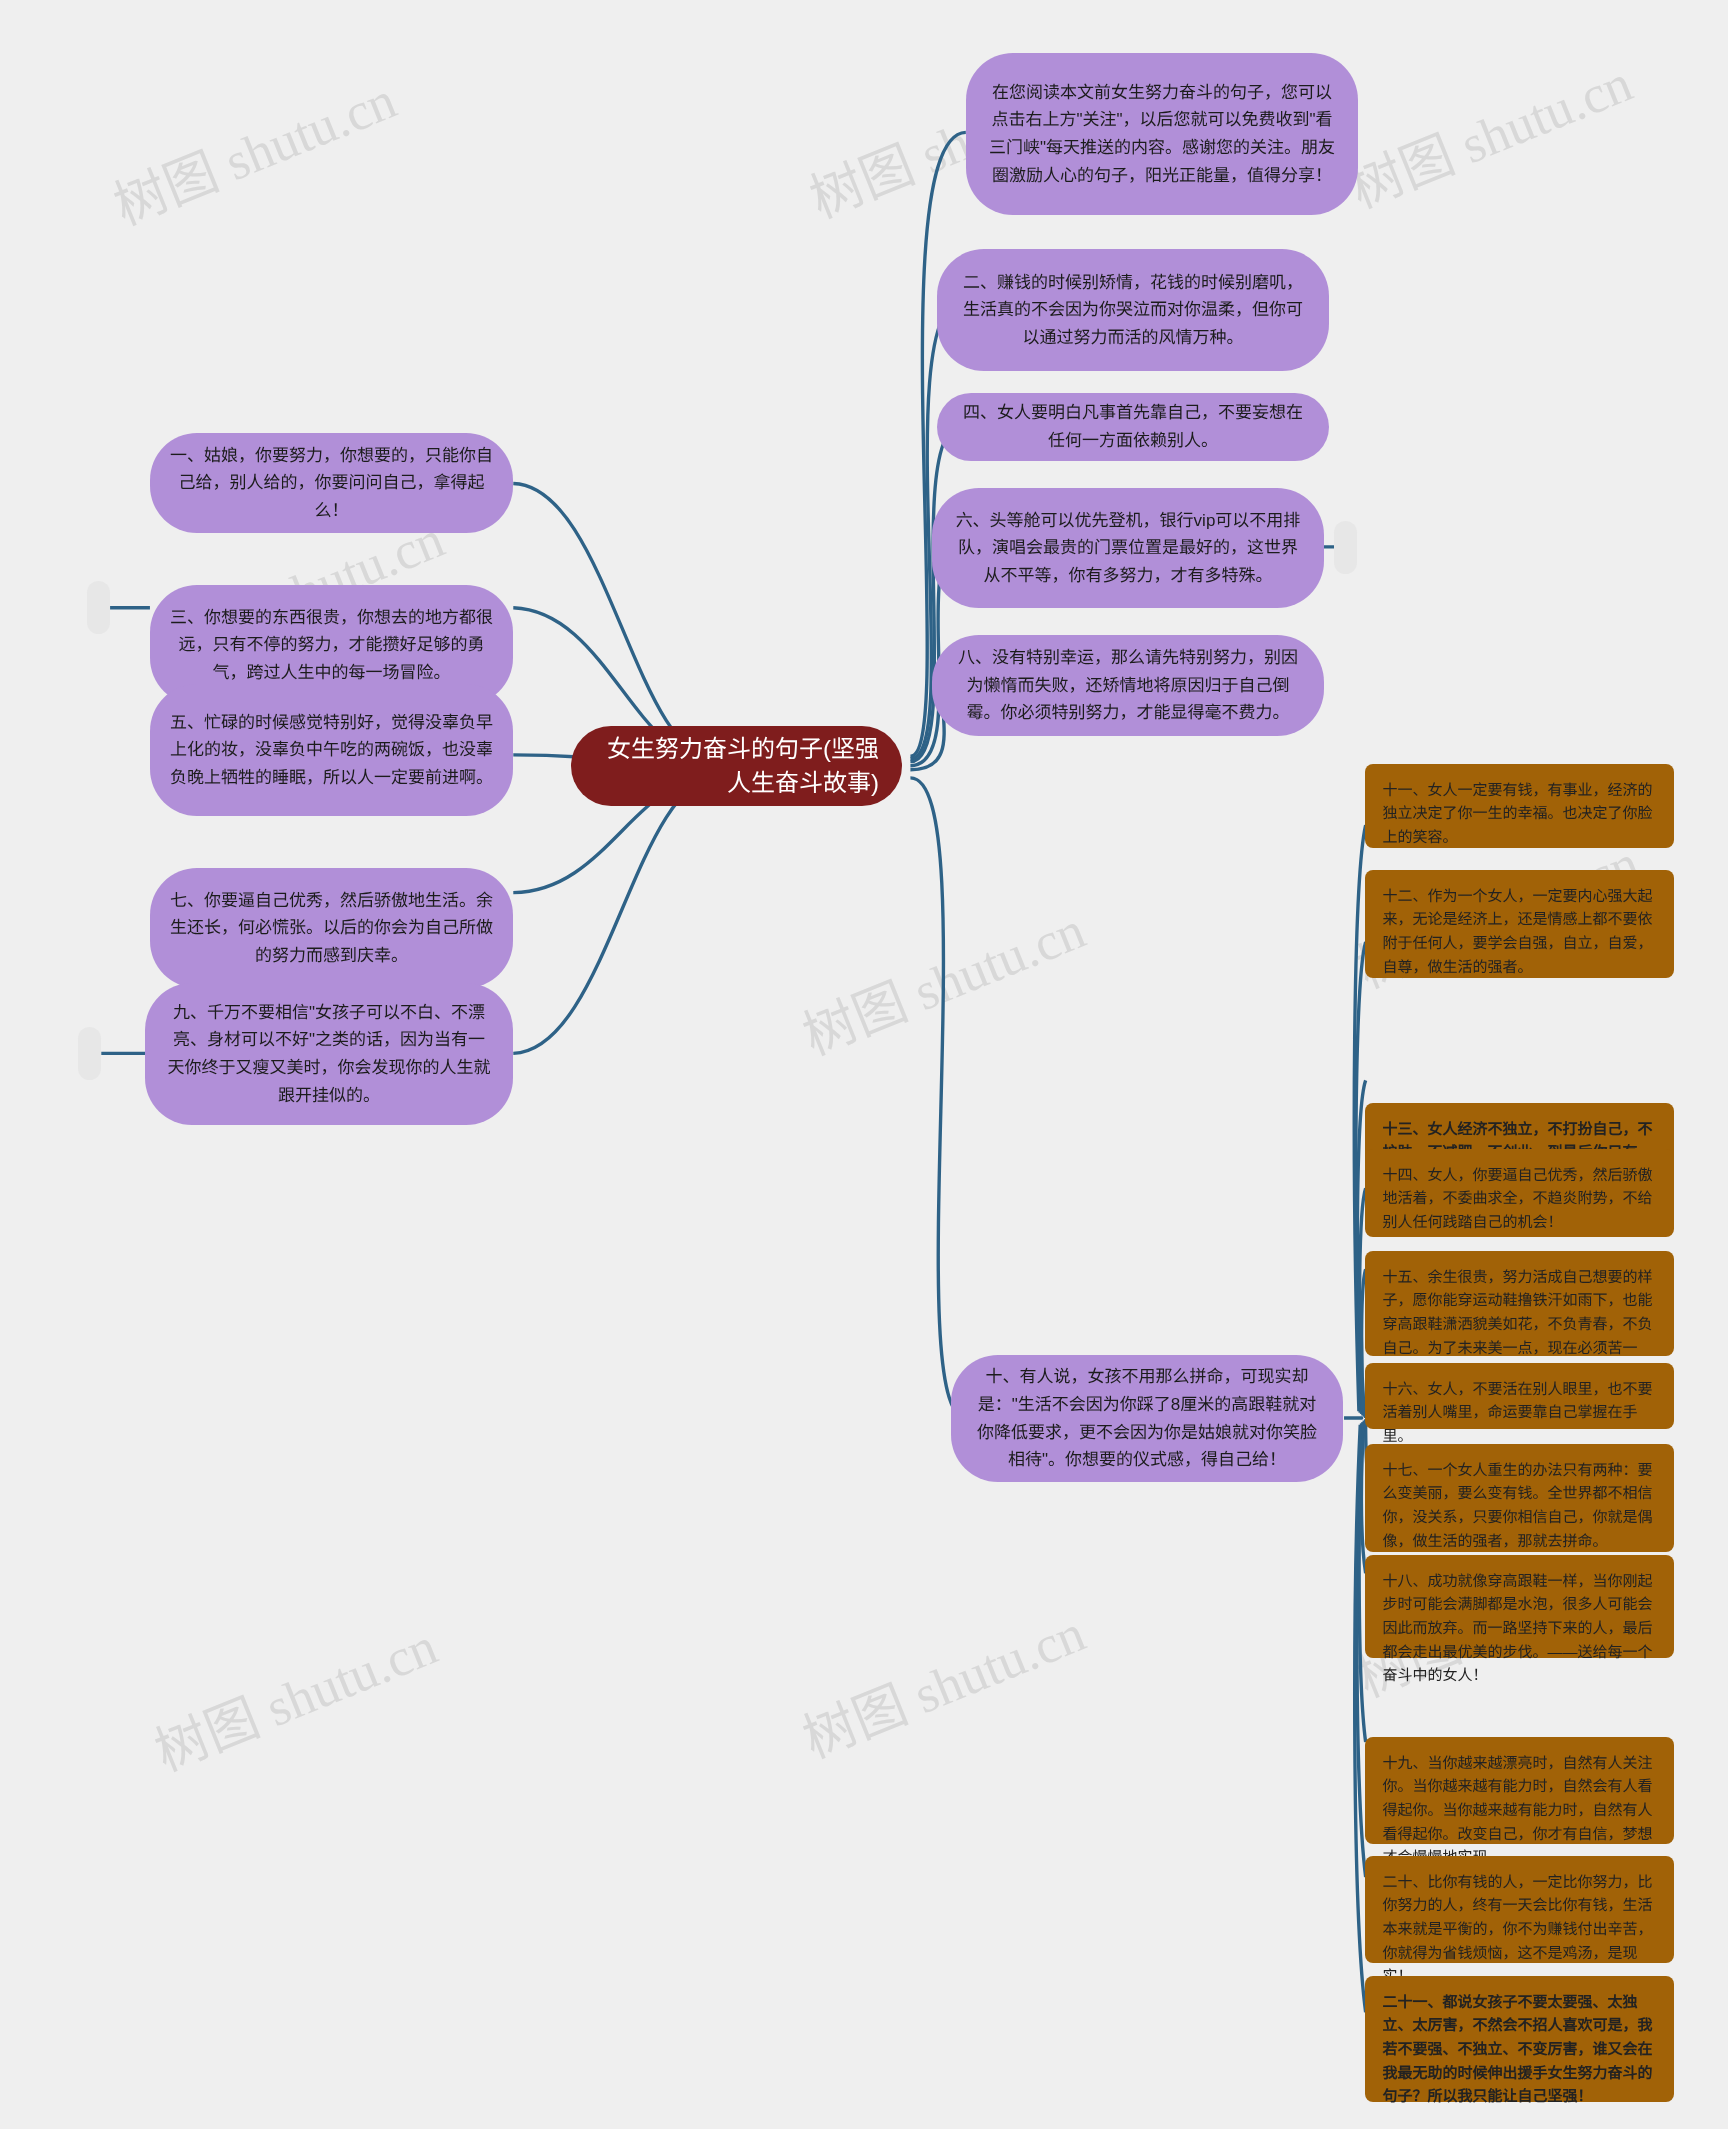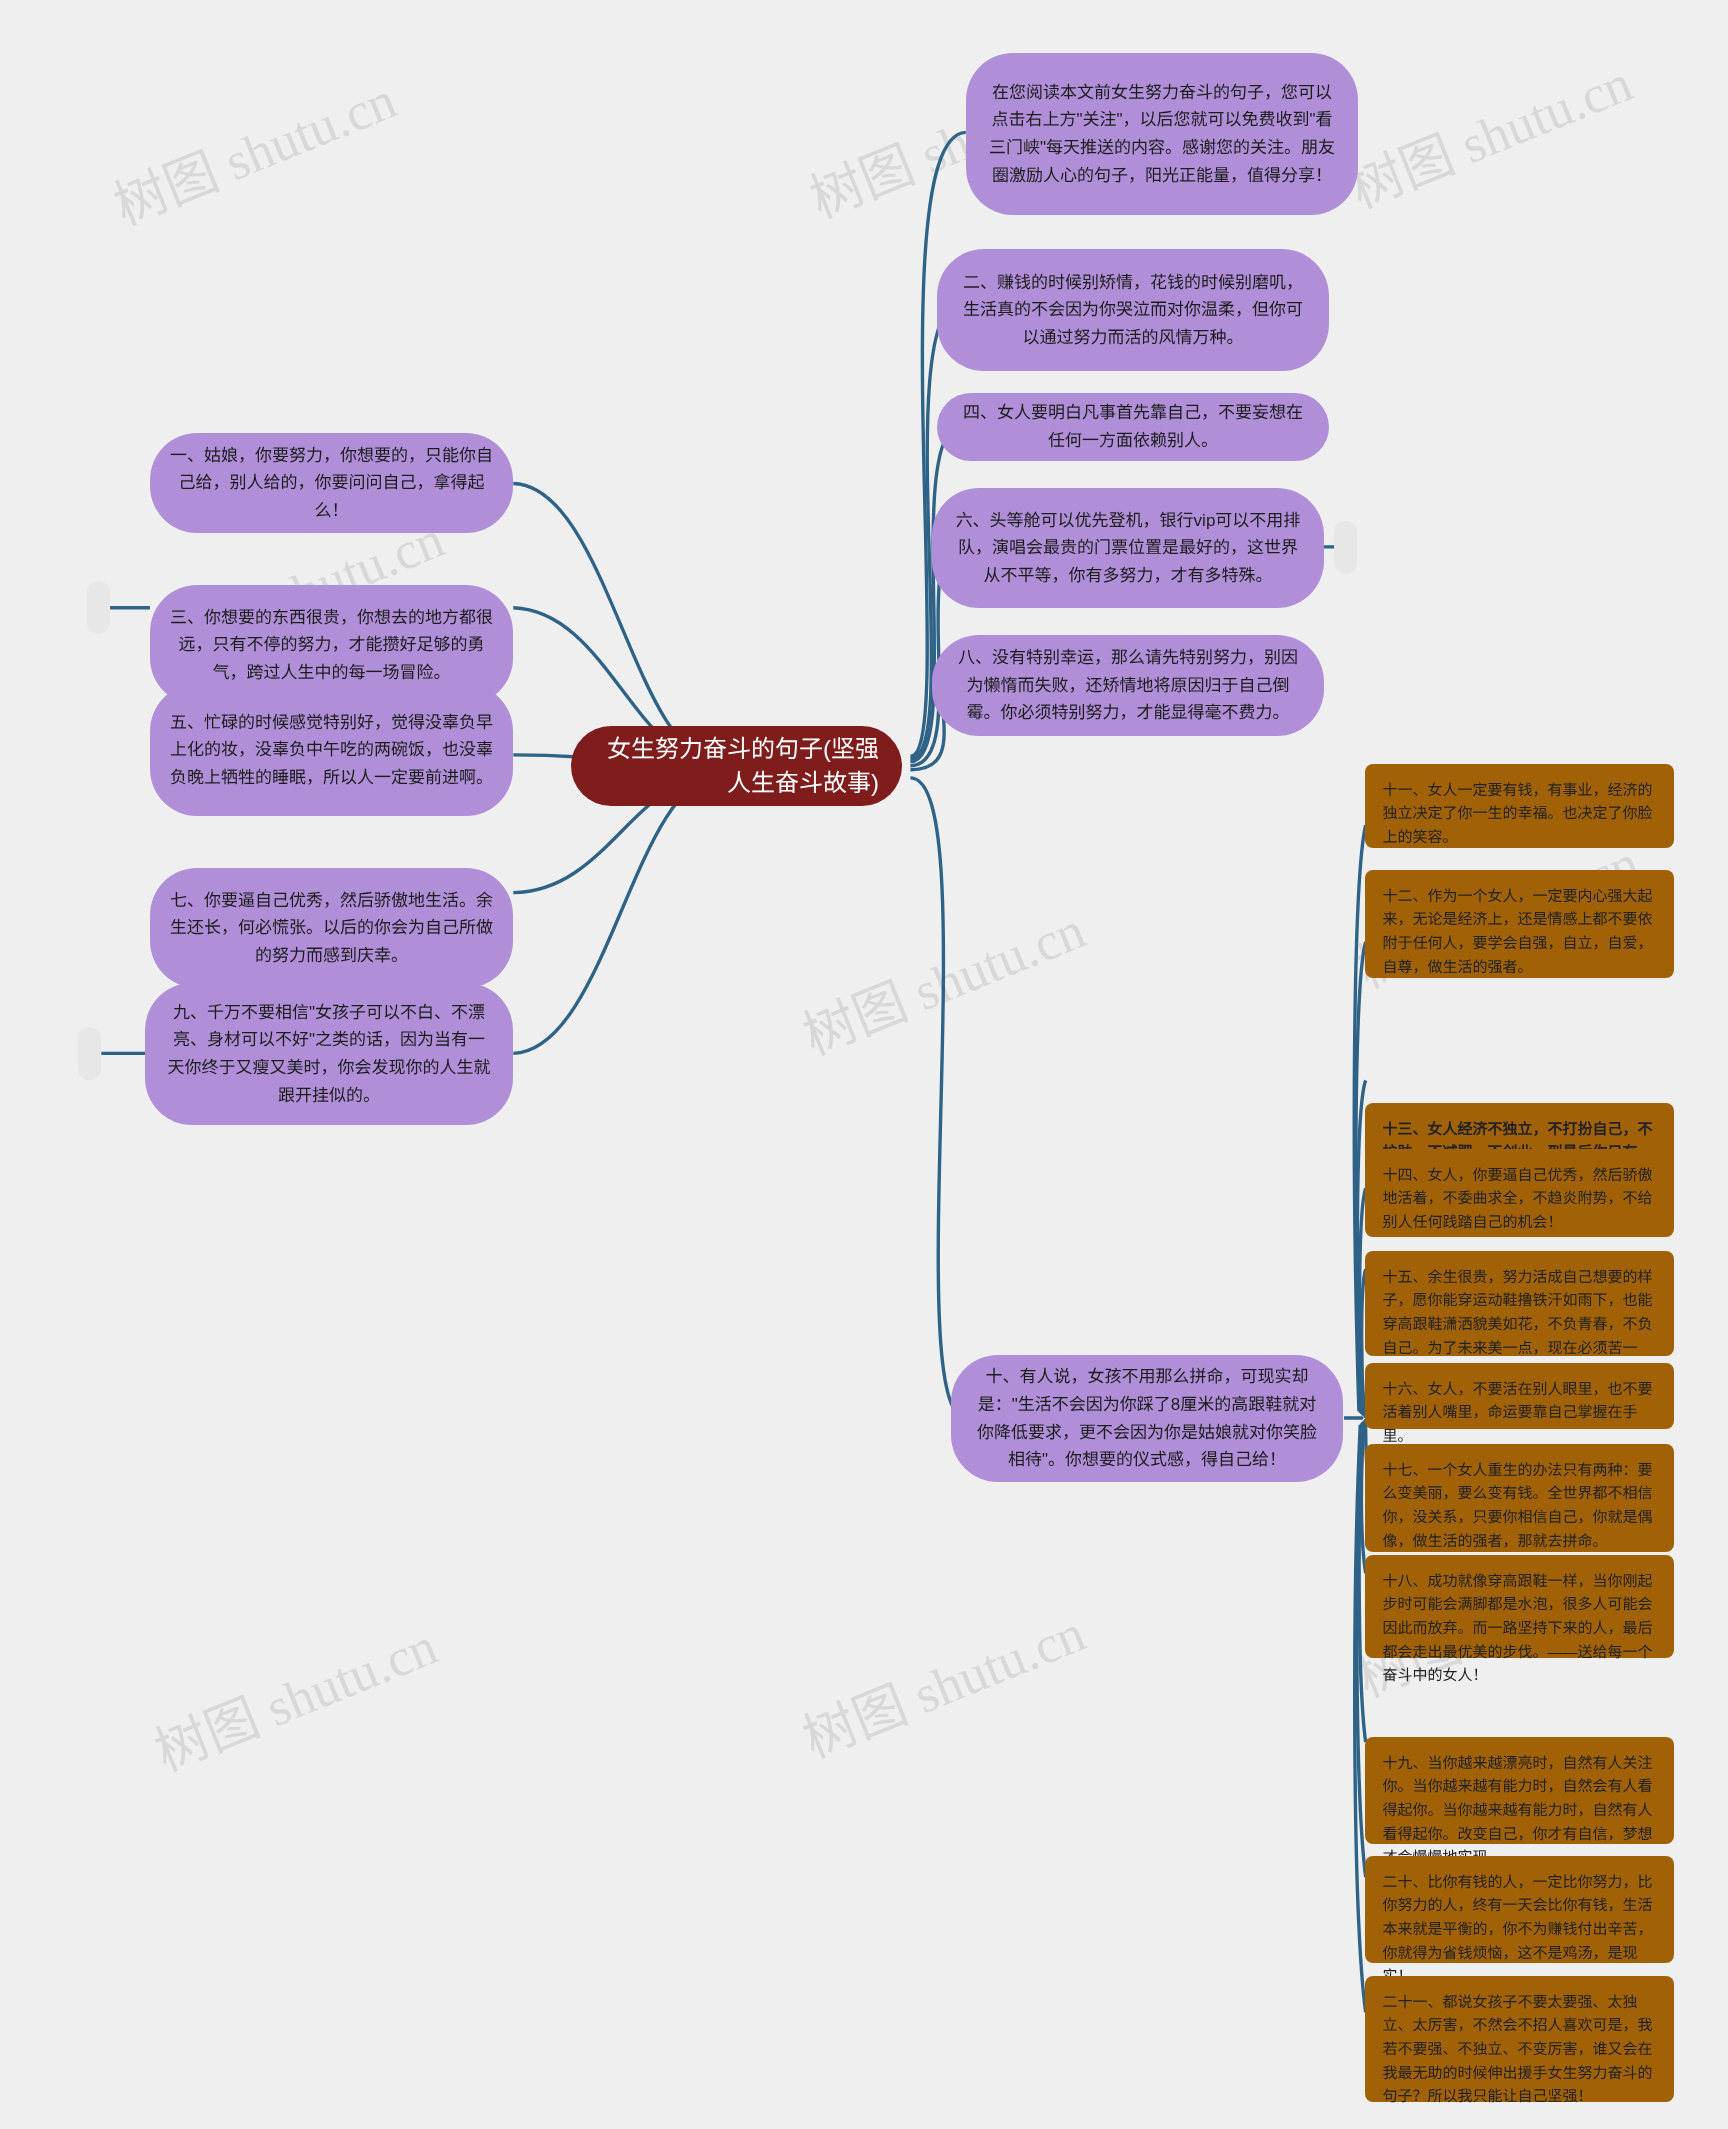--- a/index.html
+++ b/index.html
@@ -167,16 +167,16 @@
   <div class="node gray" style="left:1365px;top:1363px;width:309px;height:66px;">十六、女人，不要活在别人眼里，也不要活着别人嘴里，命运要靠自己掌握在手里。</div>
 
   <div class="node gray" style="left:1365px;top:1444px;width:309px;height:108px;">十七、一个女人重生的办法只有两种：要么变美丽，要么变有钱。全世界都不相信你，没关系，只要你相信自己，你就是偶像，做生活的强者，那就去拼命。</div>
 
   <div class="node gray" style="left:1365px;top:1555px;width:309px;height:103px;">十八、成功就像穿高跟鞋一样，当你刚起步时可能会满脚都是水泡，很多人可能会因此而放弃。而一路坚持下来的人，最后都会走出最优美的步伐。——送给每一个奋斗中的女人！</div>
 
   <div class="node gray" style="left:1365px;top:1737px;width:309px;height:107px;">十九、当你越来越漂亮时，自然有人关注你。当你越来越有能力时，自然会有人看得起你。当你越来越有能力时，自然有人看得起你。改变自己，你才有自信，梦想才会慢慢地实现。</div>
 
   <div class="node gray" style="left:1365px;top:1856px;width:309px;height:107px;">二十、比你有钱的人，一定比你努力，比你努力的人，终有一天会比你有钱，生活本来就是平衡的，你不为赚钱付出辛苦，你就得为省钱烦恼，这不是鸡汤，是现实！</div>
 
-  <div class="node gray" style="left:1365px;top:1976px;width:309px;height:126px;">二十一、都说女孩子不要太要强、太独立、太厉害，不然会不招人喜欢可是，我若不要强、不独立、不变厉害，谁又会在我最无助的时候伸出援手女生努力奋斗的句子？所以我只能让自己坚强！</div>
+  <div class="node gray" style="left:1365px;top:1976px;width:309px;height:126px;font-weight:bold;">二十一、都说女孩子不要太要强、太独立、太厉害，不然会不招人喜欢可是，我若不要强、不独立、不变厉害，谁又会在我最无助的时候伸出援手女生努力奋斗的句子？所以我只能让自己坚强！</div>
 
 </div>
 
 
 </body></html>

